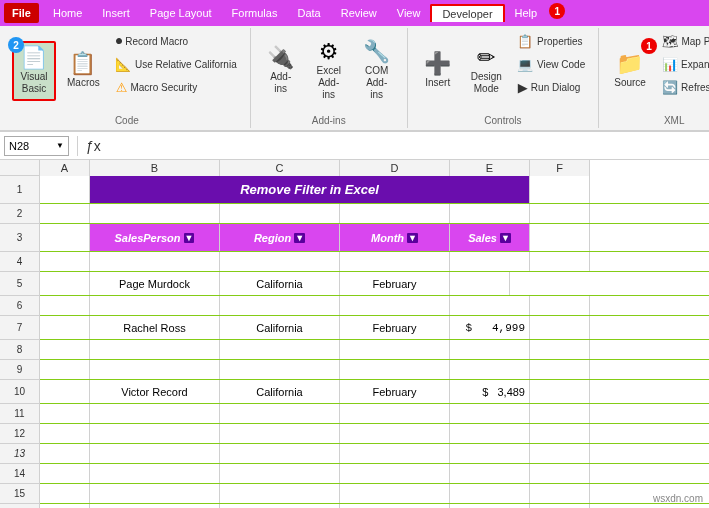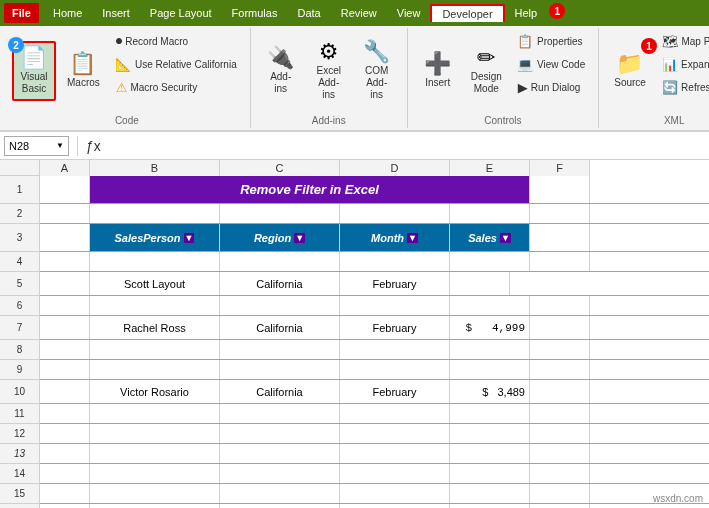--- a/index.html
+++ b/index.html
@@ -1,20 +1,20 @@
 <!DOCTYPE html>
 <html><head>
   <meta charset="utf-8">
   <style>
     * { margin: 0; padding: 0; box-sizing: border-box; }
     body { font-family: 'Segoe UI', Arial, sans-serif; font-size: 11px; background: #fff; width: 709px; height: 508px; overflow: hidden; }
 
     
     .ribbon { background: #fff; border-bottom: 1px solid #d0d0d0; }
-    .ribbon-tabs { display: flex; align-items: center; background: #4d7c0f; padding: 0 4px; height: 26px; }
+    .ribbon-tabs { display: flex; align-items: center; background: #d946ef; padding: 0 4px; height: 26px; }
     .ribbon-tab { color: #fff; padding: 4px 10px; font-size: 11px; cursor: pointer; border-radius: 2px 2px 0 0; }
     .ribbon-tab:first-child { background: #c00; color: #fff; padding: 4px 8px; border-radius: 2px; margin-right: 4px; font-weight: bold; }
 
     .ribbon-content { display: flex; align-items: stretch; padding: 2px 4px; background: #f3f3f3; border-bottom: 1px solid #d0d0d0; min-height: 80px; }
     .ribbon-group { display: flex; flex-direction: column; align-items: center; padding: 2px 8px; border-right: 1px solid #d0d0d0; position: relative; }
     .ribbon-group:last-child { border-right: none; }
     .ribbon-group-label { font-size: 10px; color: #666; position: absolute; bottom: 2px; left: 0; right: 0; text-align: center; }
     .ribbon-group-content { display: flex; align-items: center; flex: 1; gap: 4px; padding-bottom: 14px; }
 
     
@@ -39,21 +39,21 @@
     .row-headers { display: flex; flex-direction: column; background: #f3f3f3; border-right: 1px solid #d0d0d0; min-width: 40px; width: 40px; }
     .row-header { text-align: center; border-bottom: 1px solid #d0d0d0; font-size: 10px; color: #333; background: #f3f3f3; display: flex; align-items: center; justify-content: center; }
 
     .grid-cells { flex: 1; display: flex; flex-direction: column; }
     .grid-row { display: flex; border-bottom: 1px solid #84cc16; }
     .cell { border-right: 1px solid #d0d0d0; font-size: 11px; padding: 1px 4px; overflow: hidden; white-space: nowrap; display: flex; align-items: center; }
     .cell.center { justify-content: center; }
     .cell.right { justify-content: flex-end; }
 
     
-    .header-cell { background: #0369a1; color: #fff; font-style: italic; font-weight: bold; justify-content: center; position: relative; }
+    .header-cell { background: #d946ef; color: #fff; font-style: italic; font-weight: bold; justify-content: center; position: relative; }
     .title-cell { background: #6a0dad; color: #fff; font-style: italic; font-weight: bold; justify-content: center; }
     .filter-icon { font-size: 9px; margin-left: 3px; background: #5a009d; color: #fff; padding: 0 1px; border-radius: 1px; }
 
     .wsxdn { position: fixed; bottom: 4px; right: 6px; font-size: 10px; color: #888; }
   </style>
 </head>
 <body>
 
 <div class="ribbon">
   <div class="ribbon-tabs">
@@ -266,21 +266,21 @@
         <div class="cell" style="width:50px;"></div>
         <div class="cell" style="width:130px;"></div>
         <div class="cell" style="width:120px;"></div>
         <div class="cell" style="width:110px;"></div>
         <div class="cell" style="width:80px;"></div>
         <div class="cell" style="width:60px;"></div>
       </div>
 
       <div class="grid-row" style="height:24px;">
         <div class="cell" style="width:50px;"></div>
-        <div class="cell center" style="width:130px;">Scott Layout</div>
+        <div class="cell center" style="width:130px;">Page Murdock</div>
         <div class="cell center" style="width:120px;">California</div>
         <div class="cell center" style="width:110px;">February</div>
         <div class="cell" style="width:60px;"></div>
       </div>
 
       <div class="grid-row" style="height:20px;">
         <div class="cell" style="width:50px;"></div>
         <div class="cell" style="width:130px;"></div>
         <div class="cell" style="width:120px;"></div>
         <div class="cell" style="width:110px;"></div>
@@ -309,21 +309,21 @@
         <div class="cell" style="width:50px;"></div>
           <div class="cell" style="width:130px;"></div>
           <div class="cell" style="width:120px;"></div>
           <div class="cell" style="width:110px;"></div>
           <div class="cell" style="width:80px;"></div>
           <div class="cell" style="width:60px;"></div>
       </div>
 
       <div class="grid-row" style="height:24px;">
         <div class="cell" style="width:50px;"></div>
-        <div class="cell center" style="width:130px;">Victor Rosario</div>
+        <div class="cell center" style="width:130px;">Victor Record</div>
         <div class="cell center" style="width:120px;">California</div>
         <div class="cell center" style="width:110px;">February</div>
         <div class="cell right" style="width:80px;">$&nbsp;&nbsp;&nbsp;3,489</div>
         <div class="cell" style="width:60px;"></div>
       </div>
 
       <div class="grid-row" style="height:20px;">
           <div class="cell" style="width:50px;"></div>
           <div class="cell" style="width:130px;"></div>
           <div class="cell" style="width:120px;"></div>

